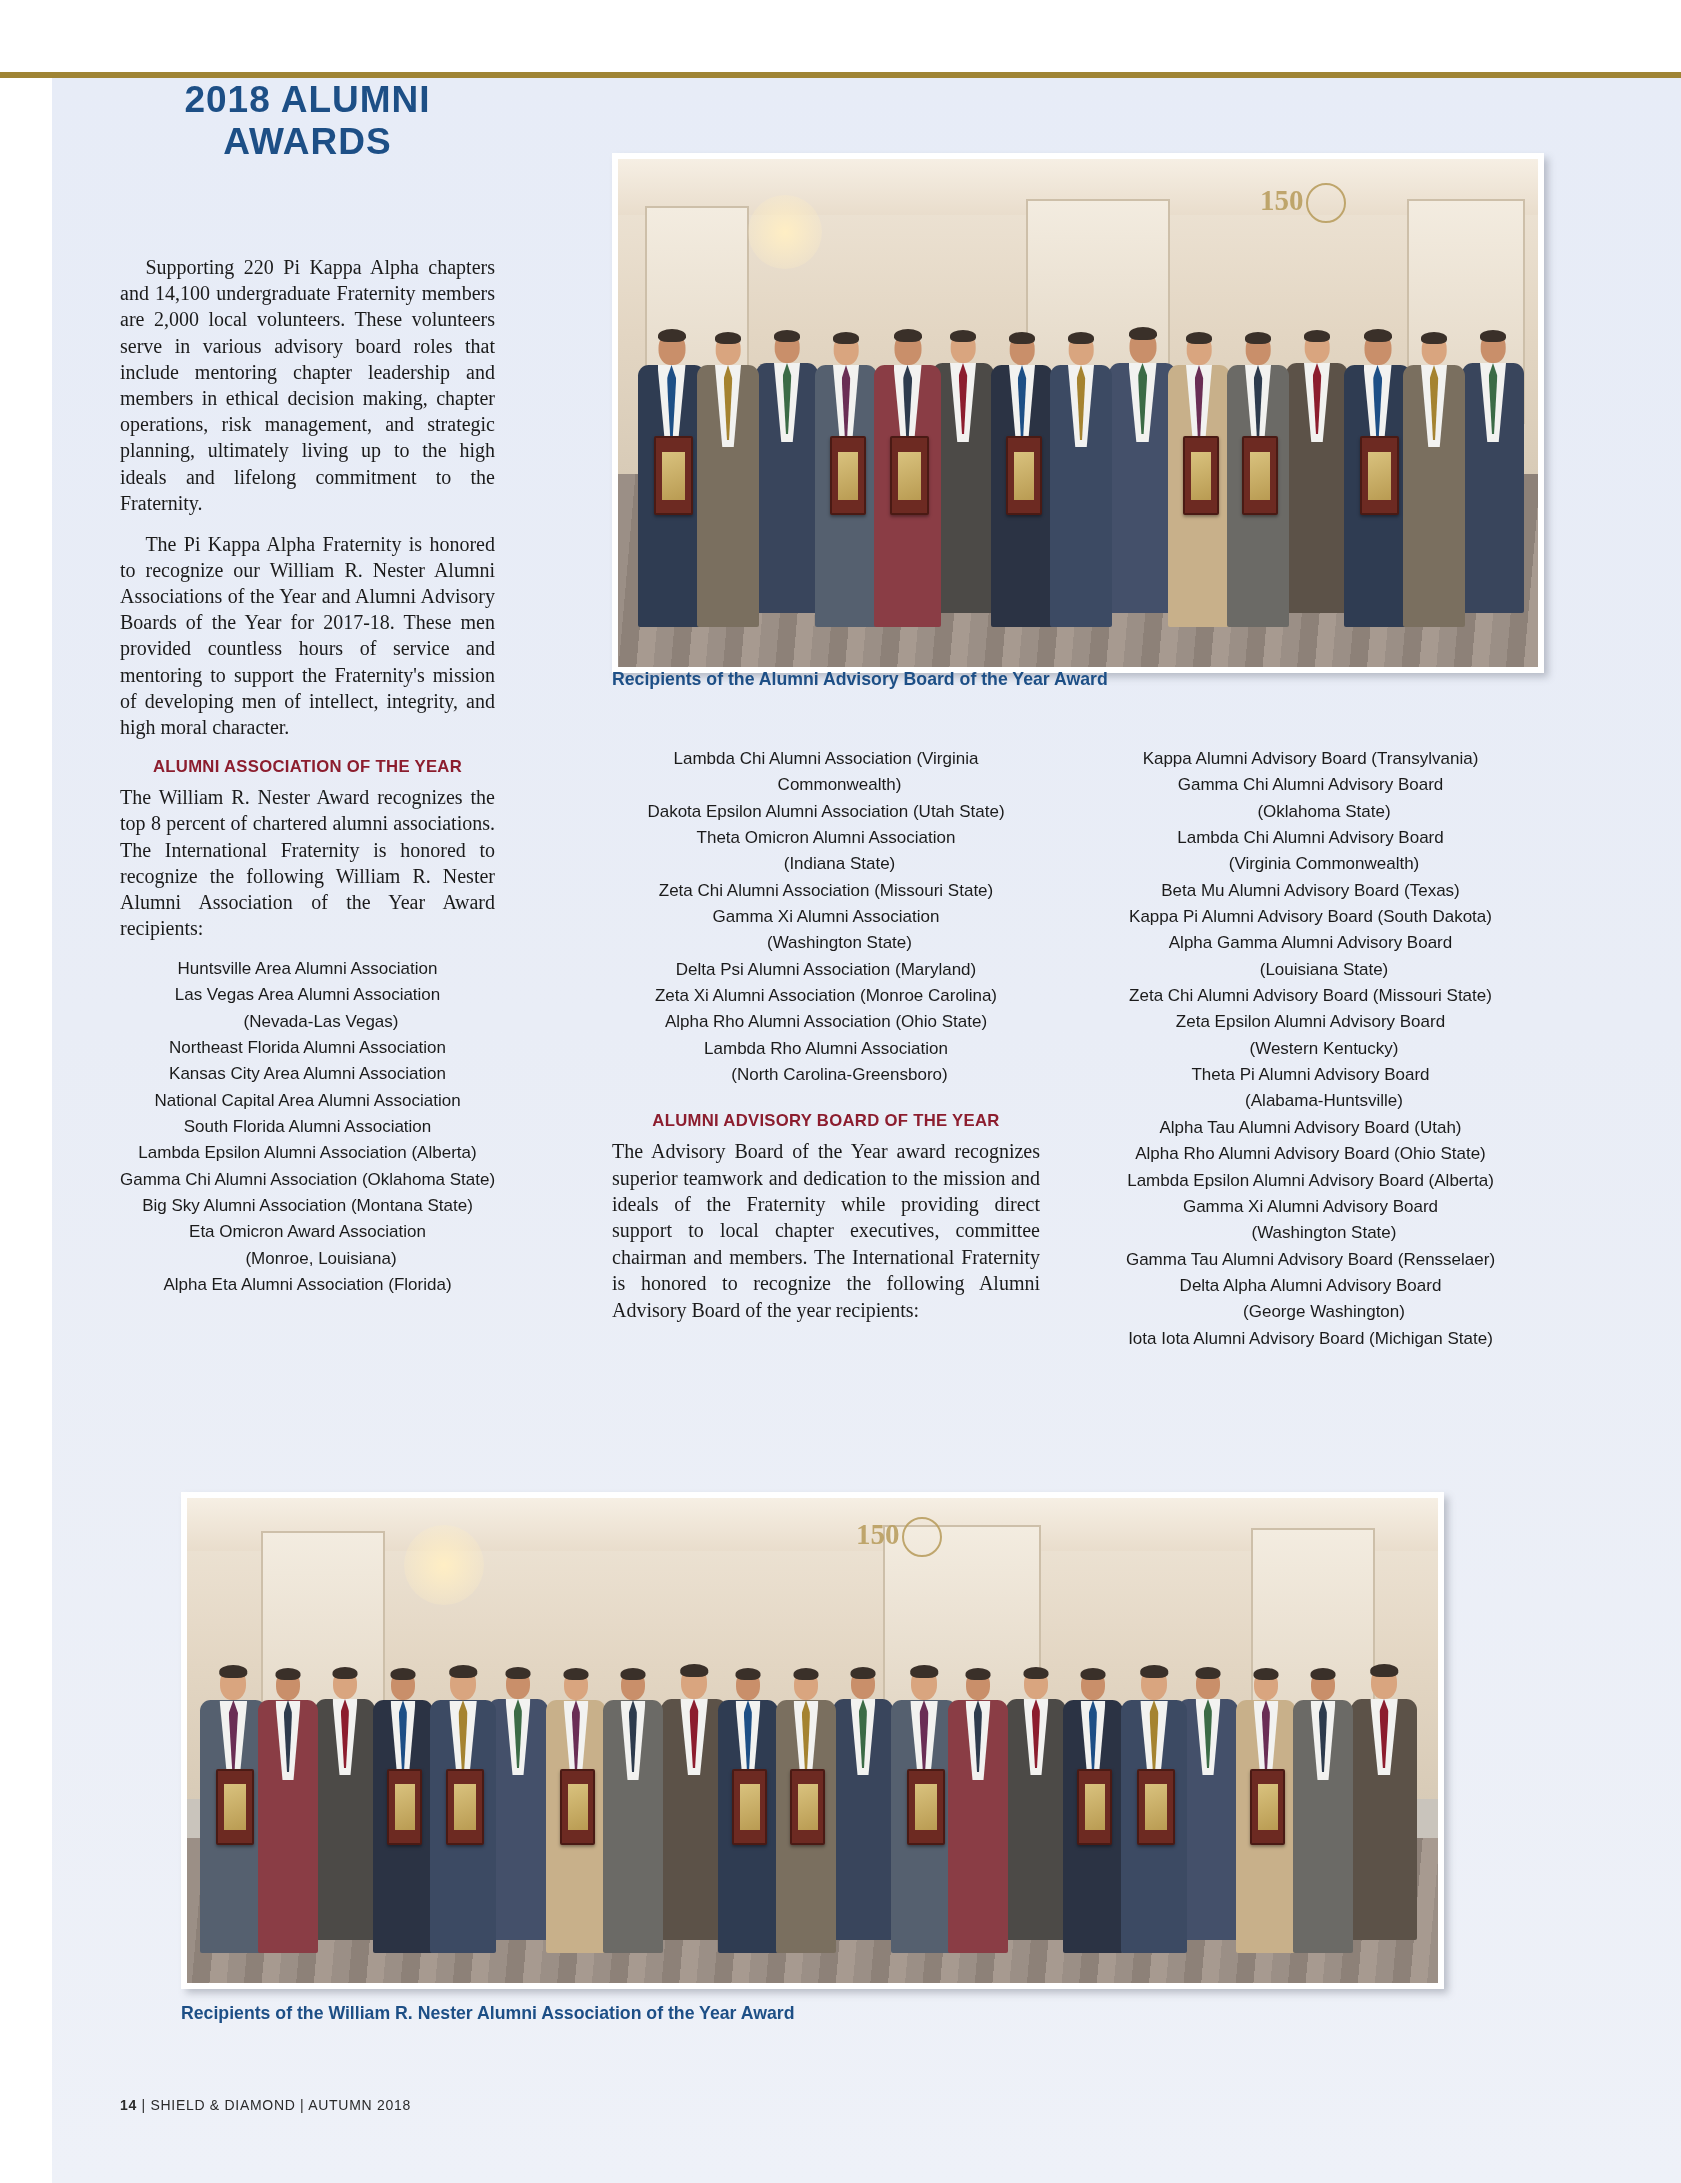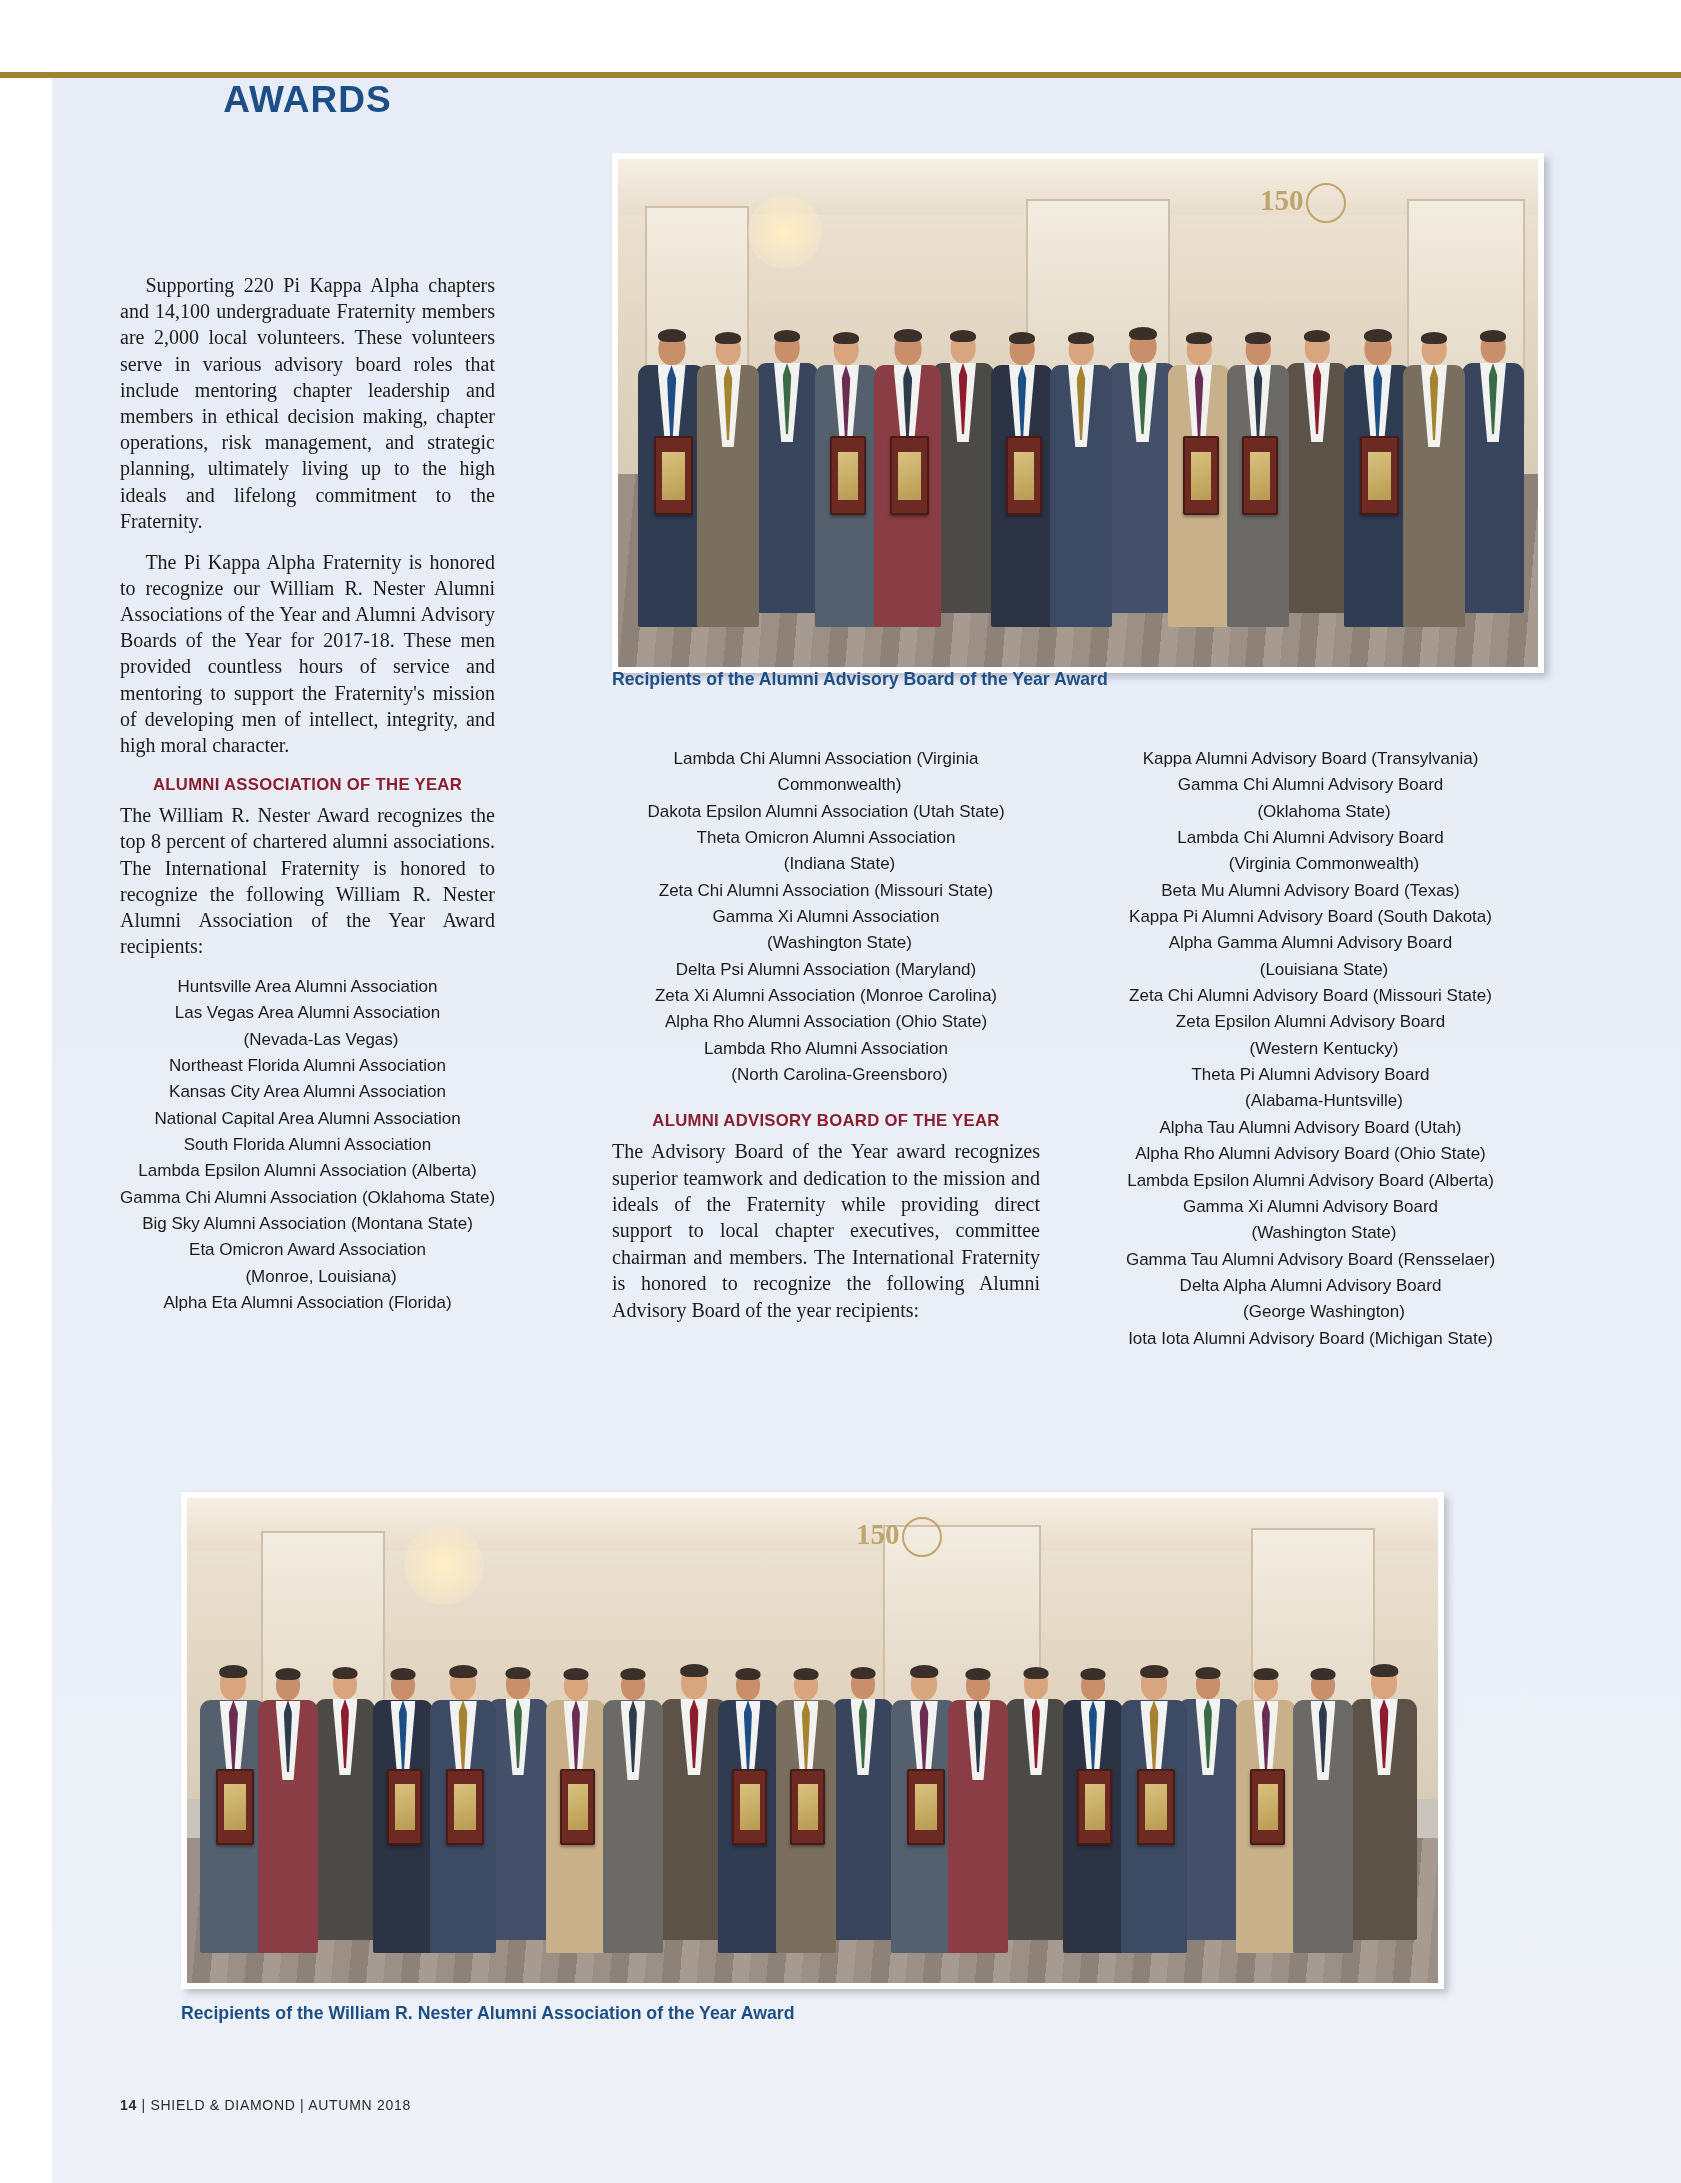--- a/index.html
+++ b/index.html
@@ -57,21 +57,21 @@
     font-weight: bold;
     font-size: 37px;
     letter-spacing: 1px;
     line-height: 1.14;
   }
 
   
   .left-col {
     position: absolute;
     left: 120px;
-    top: 272px;
+    top: 254px;
     width: 375px;
   }
   .serif-para {
     font-family: "Liberation Serif", serif;
     font-size: 20px;
     line-height: 1.31;
     color: #1b1b1b;
     text-align: justify;
     margin: 0 0 14.7px 0;
   }
@@ -228,20 +228,21 @@
 </style>
 </head>
 <body>
 
 <div class="page-top-band"></div>
 <div class="page-top-rule"></div>
 <div class="left-gutter"></div>
 <div class="page-body"></div>
 
 <div class="headline">
+  <div>2018 ALUMNI</div>
   <div>AWARDS</div>
 </div>
 
 <div class="left-col">
   <p class="serif-para indent">Supporting 220 Pi Kappa Alpha chapters and 14,100 undergraduate Fraternity members are 2,000 local volunteers. These volunteers serve in various advisory board roles that include mentoring chapter leadership and members in ethical decision making, chapter operations, risk management, and strategic planning, ultimately living up to the high ideals and lifelong commitment to the Fraternity.</p>
   <p class="serif-para indent">The Pi Kappa Alpha Fraternity is honored to recognize our William R. Nester Alumni Associations of the Year and Alumni Advisory Boards of the Year for 2017-18. These men provided countless hours of service and mentoring to support the Fraternity's mission of developing men of intellect, integrity, and high moral character.</p>
 
   <div class="sec-head">ALUMNI ASSOCIATION OF THE YEAR</div>
   <p class="serif-para">The William R. Nester Award recognizes the top 8 percent of chartered alumni associations. The International Fraternity is honored to recognize the following William R. Nester Alumni Association of the Year Award recipients:</p>
 

